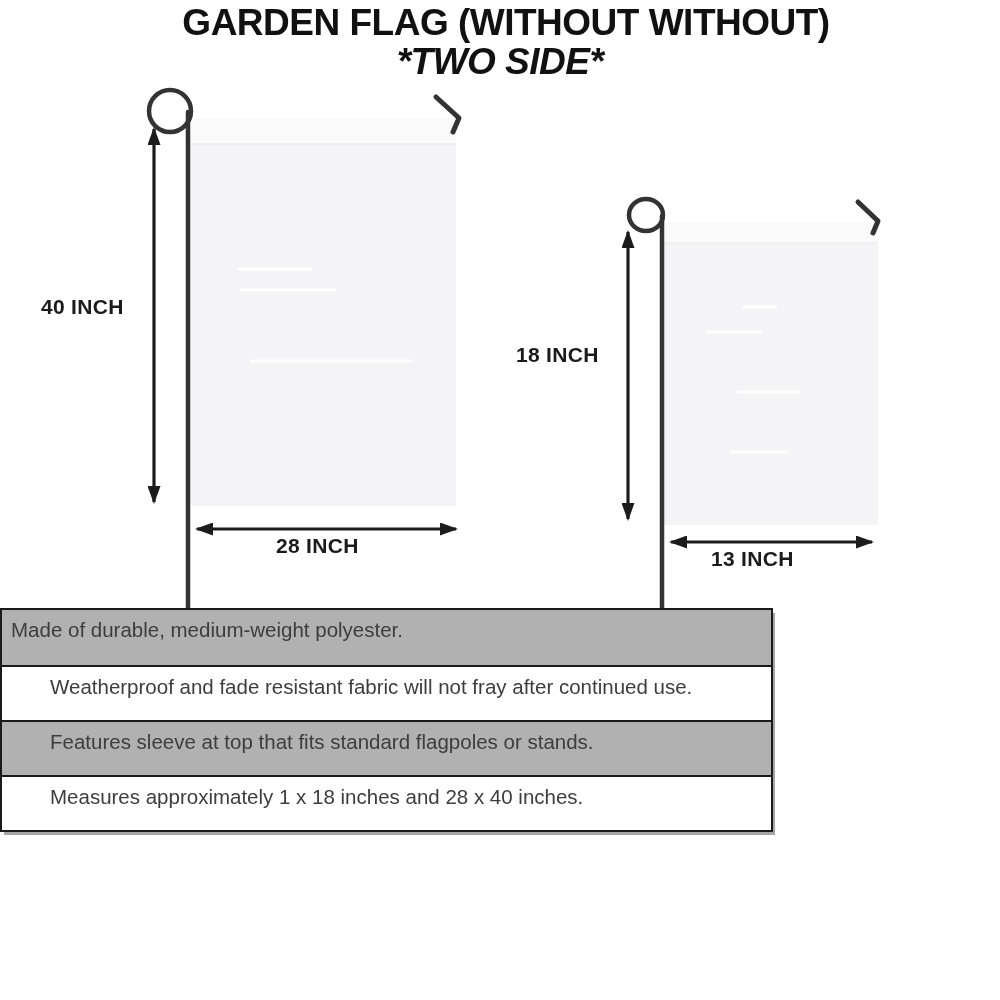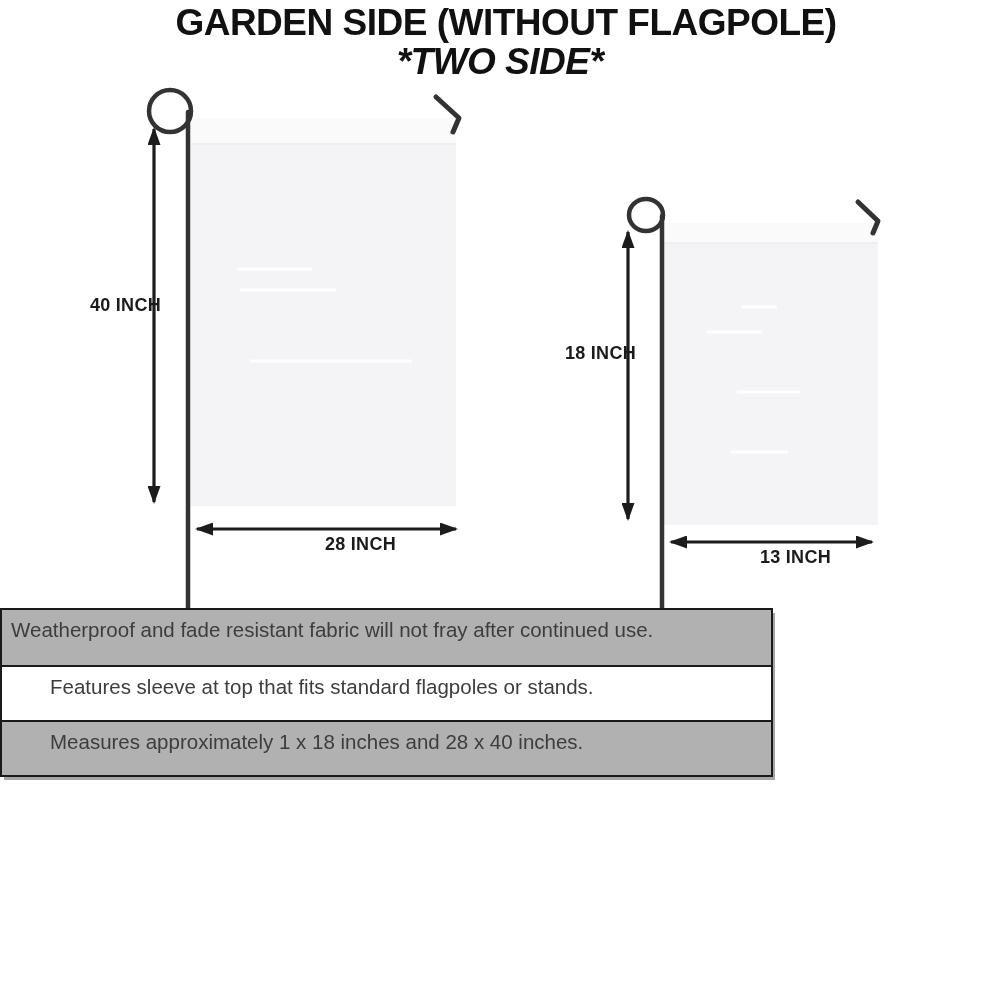--- a/index.html
+++ b/index.html
@@ -59,22 +59,22 @@
   .flag-seam { stroke: #ececee; stroke-width: 1.5; }
   .watermark { stroke: rgba(255,255,255,0.85); stroke-width: 3; }
   .dim-line {
     stroke: var(--c-arrow, #1c1c1c);
     stroke-width: 3.2;
   }
   .arrowhead { fill: var(--c-arrow, #1c1c1c); }
   .dim-label {
     position: absolute;
     width: 120px;
-    text-align: right;
-    font-size: 18px;
+    text-align: left;
+    font-size: 21px;
     font-weight: bold;
     color: var(--c-label, #1b1b1b);
     letter-spacing: 0.3px;
   }
   .spec-table {
     position: absolute;
     left: 0;
     top: 608px;
     width: 773px;
     border: 2.5px solid var(--c-border, #1a1a1a);
@@ -93,21 +93,21 @@
   }
   .spec-row:nth-child(odd) { background: var(--c-row_gray, #b1b1b1); }
   .spec-row + .spec-row { border-top: 2.5px solid var(--c-border, #1a1a1a); padding-left: 48px; }
 </style>
 </head>
 <body>
 
 <div class="canvas">
 
   <div class="title">
-    <div class="title-line1">GARDEN SIDE (WITHOUT FLAGPOLE)</div>
+    <div class="title-line1">GARDEN FLAG (WITHOUT WITHOUT)</div>
     <div class="title-line2">*TWO SIDE*</div>
   </div>
 
   <svg class="diagram" width="1000" height="1000" viewBox="0 0 1000 1000">
     <defs>
       <marker id="ah" viewBox="0 0 18 13" markerWidth="18" markerHeight="13" refX="16" refY="6.5" orient="auto-start-reverse" markerUnits="userSpaceOnUse">
         <path class="arrowhead" d="M0,0 L18,6.5 L0,13 Z"></path>
       </marker>
     </defs>
 
@@ -140,18 +140,19 @@
       <line class="dim-line" x1="671" y1="542" x2="872" y2="542" marker-start="url(#ah)" marker-end="url(#ah)"></line>
     </g>
   </svg>
 
   <div class="dim-label" style="left:41px; top:295px;">40 INCH</div>
   <div class="dim-label" style="left:276px; top:534px;">28 INCH</div>
   <div class="dim-label" style="left:516px; top:343px;">18 INCH</div>
   <div class="dim-label" style="left:711px; top:547px;">13 INCH</div>
 
   <div class="spec-table">
+    <div class="spec-row">Made of durable, medium-weight polyester.</div>
     <div class="spec-row">Weatherproof and fade resistant fabric will not fray after continued use.</div>
     <div class="spec-row">Features sleeve at top that fits standard flagpoles or stands.</div>
     <div class="spec-row">Measures approximately 1 x 18 inches and 28 x 40 inches.</div>
   </div>
 
 </div>
 
 </body></html>

